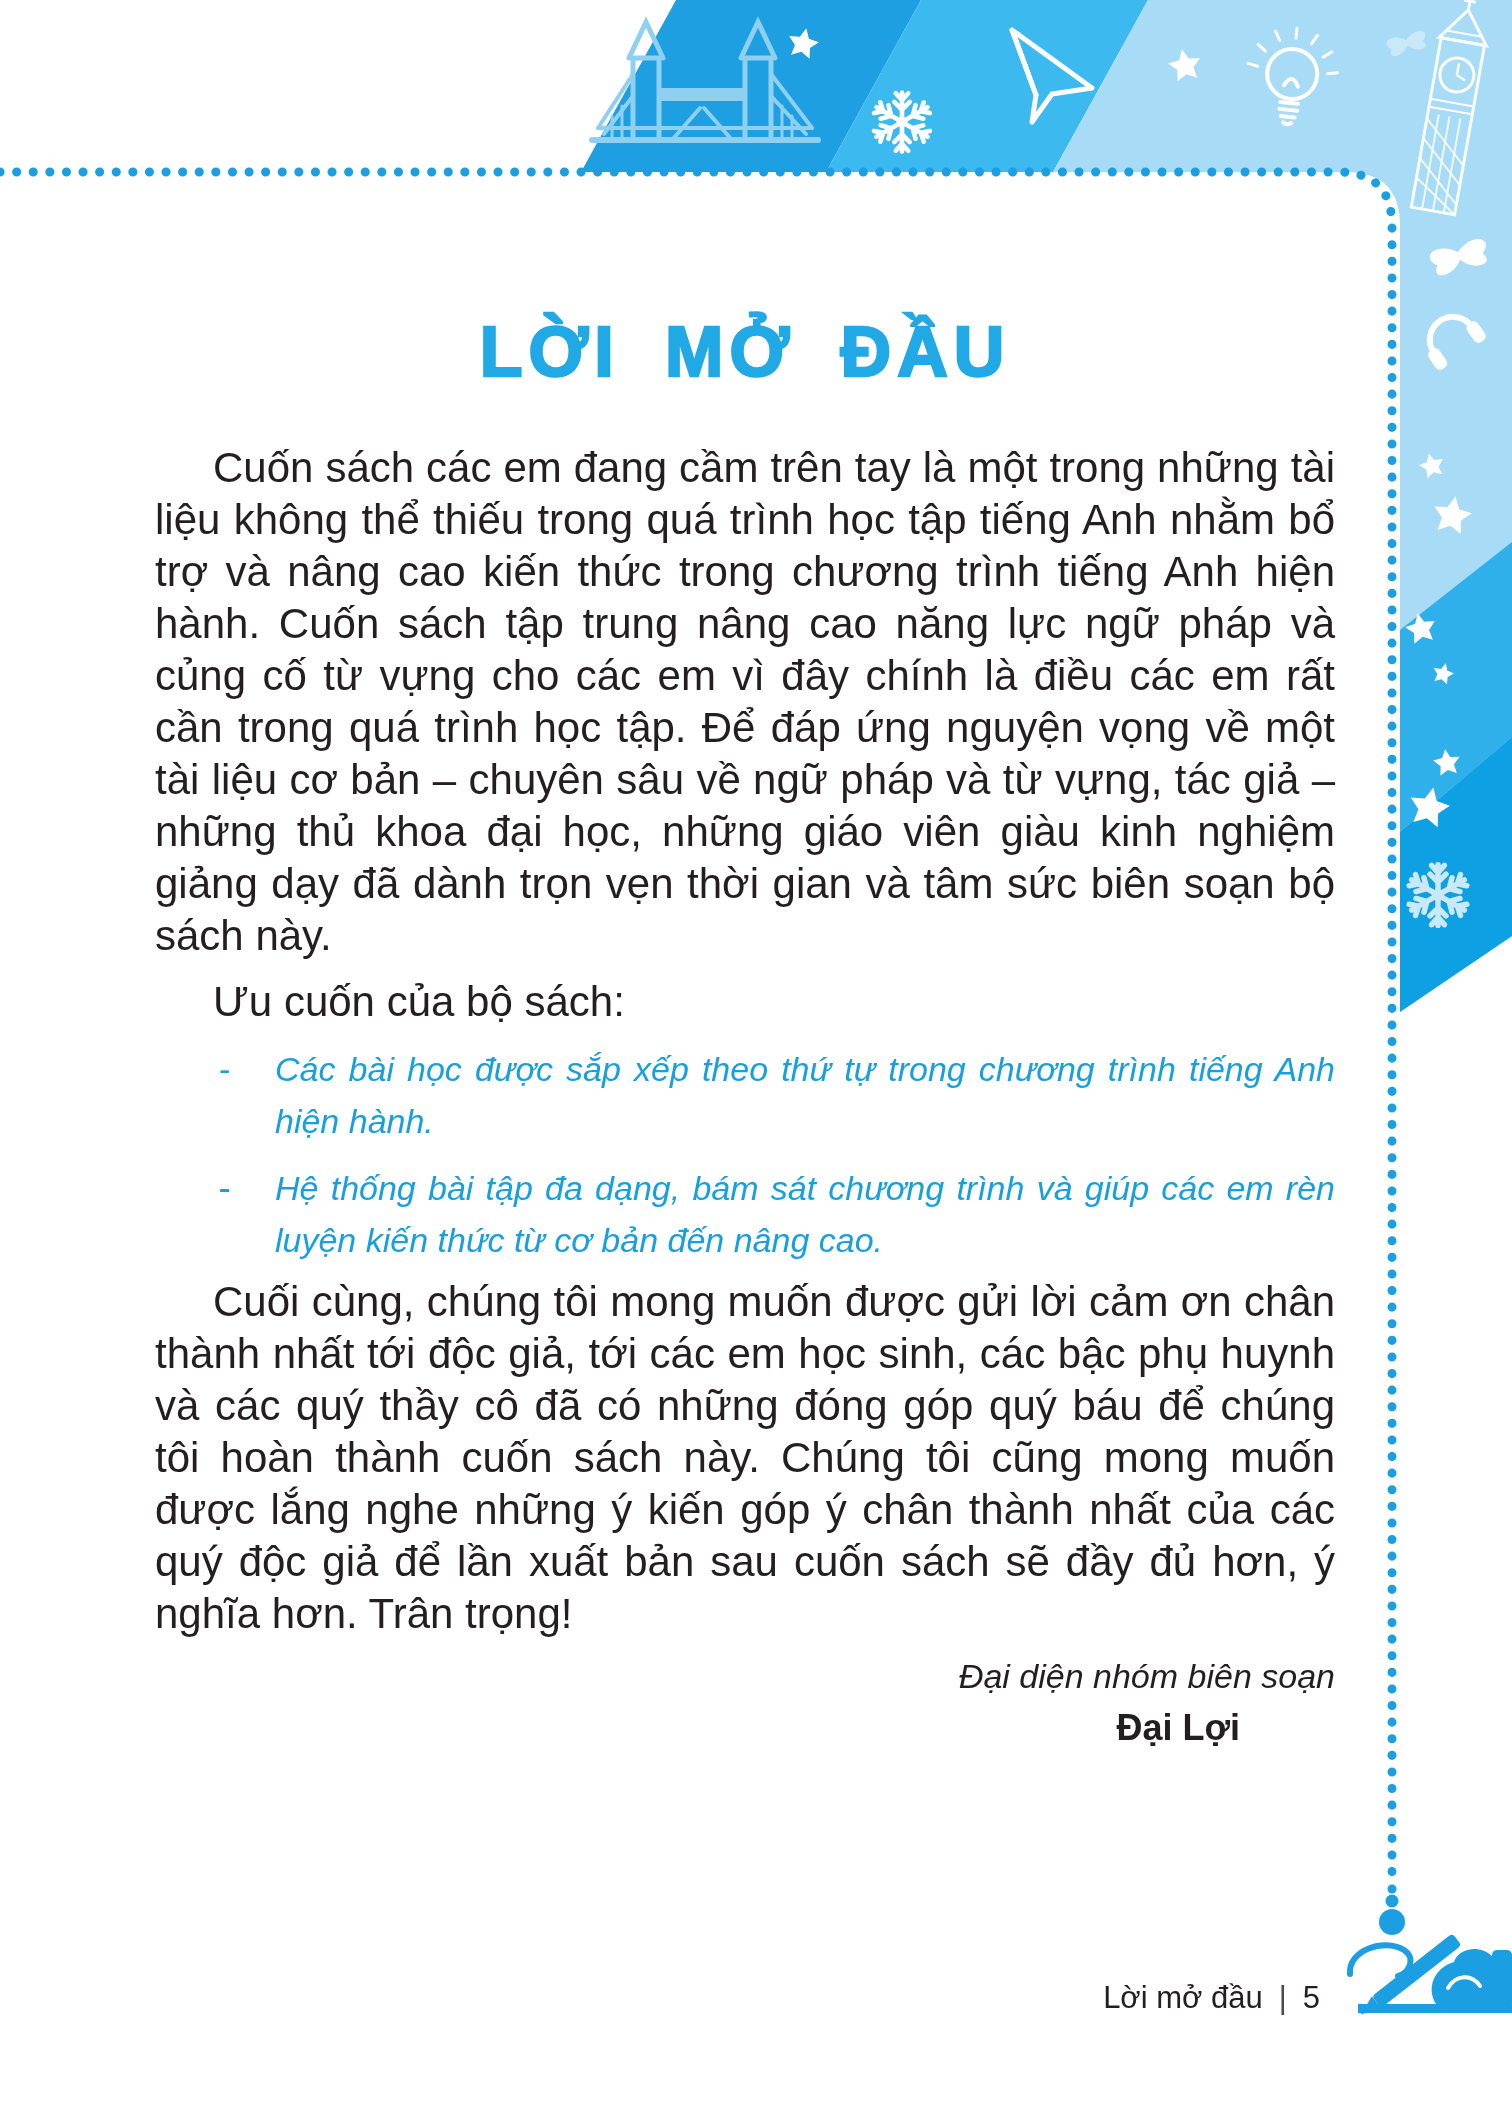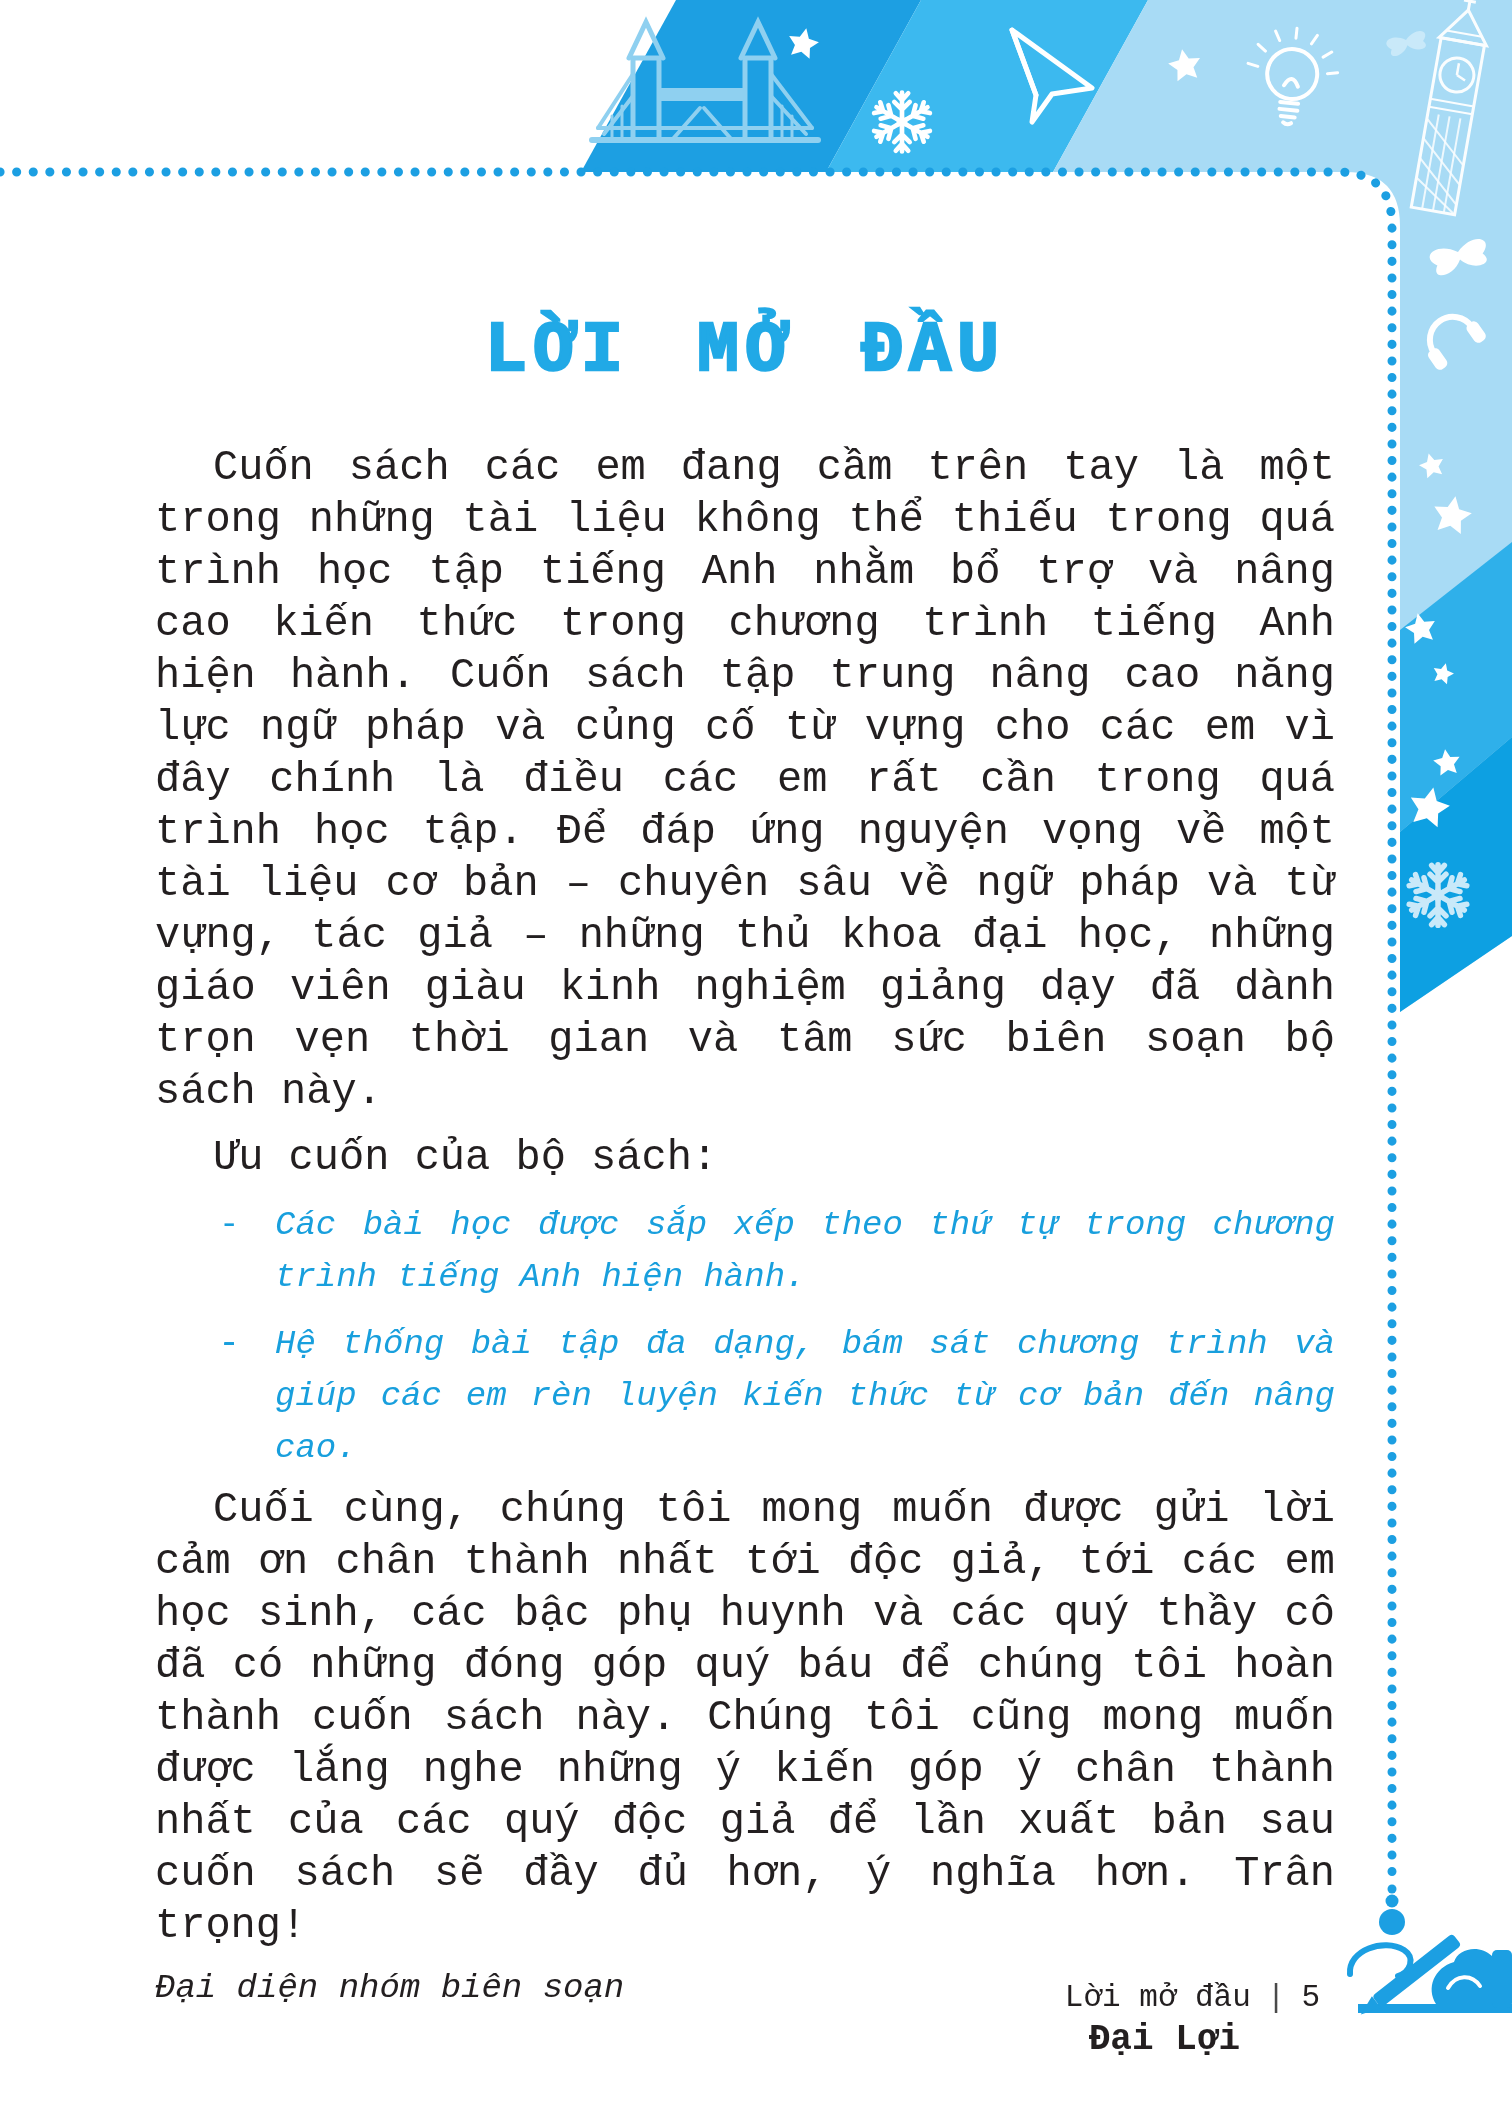--- a/index.html
+++ b/index.html
@@ -1,21 +1,21 @@
 <!DOCTYPE html>
 <html><head>
 <meta charset="utf-8">
 <style>
   html,body{margin:0;padding:0;background:#e8e8e8;}
   .page{
     position:relative;
     width:1512px;height:2119px;
     background:#ffffff;
     overflow:hidden;
-    font-family:Liberation Mono, monospace;
+    font-family:Liberation Sans, sans-serif;
     color:#231F20;
   }
   svg.decor{position:absolute;left:0;top:0;width:1512px;height:2119px;}
   .content{
     position:absolute;left:155px;top:296px;width:1180px;
   }
   h1.title{
     margin:0 0 34px 0;
     font-size:70px;line-height:112px;
     text-align:center;
@@ -45,20 +45,21 @@
   }
   ul.features li .dash{
     position:absolute;left:64px;top:0;
     font-style:normal;
   }
   p.closing{margin-top:10px;}
   .sig-role{
     margin-top:10px;
     font-size:34px;line-height:52px;
     font-style:italic;
+    text-align:right;
   }
   .sig-name{
     padding-right:95px;
     font-size:36px;line-height:52px;
     font-weight:bold;
     text-align:right;
   }
   .footer-line{
     position:absolute;
     top:1978px;right:192px;

